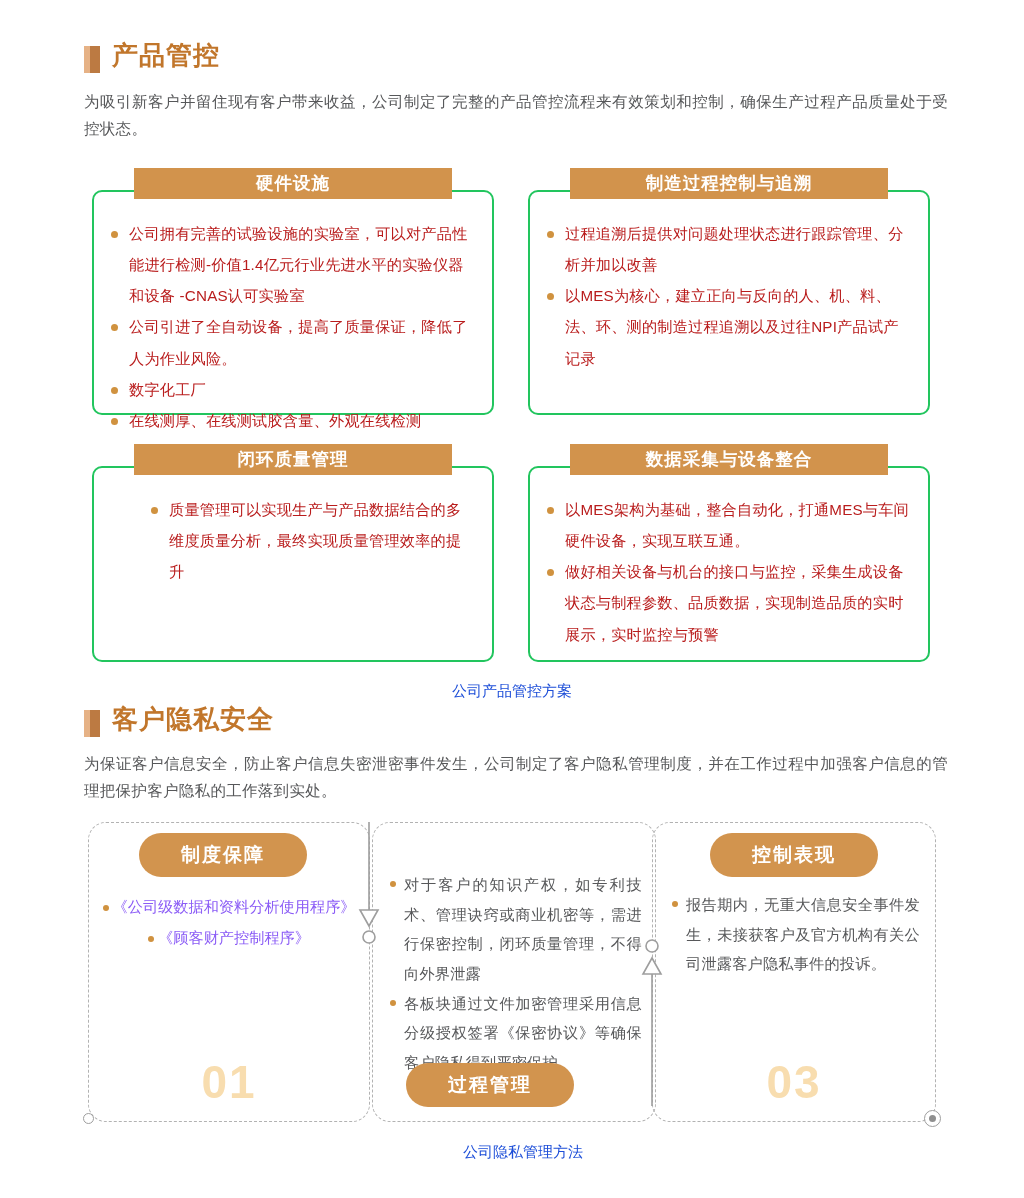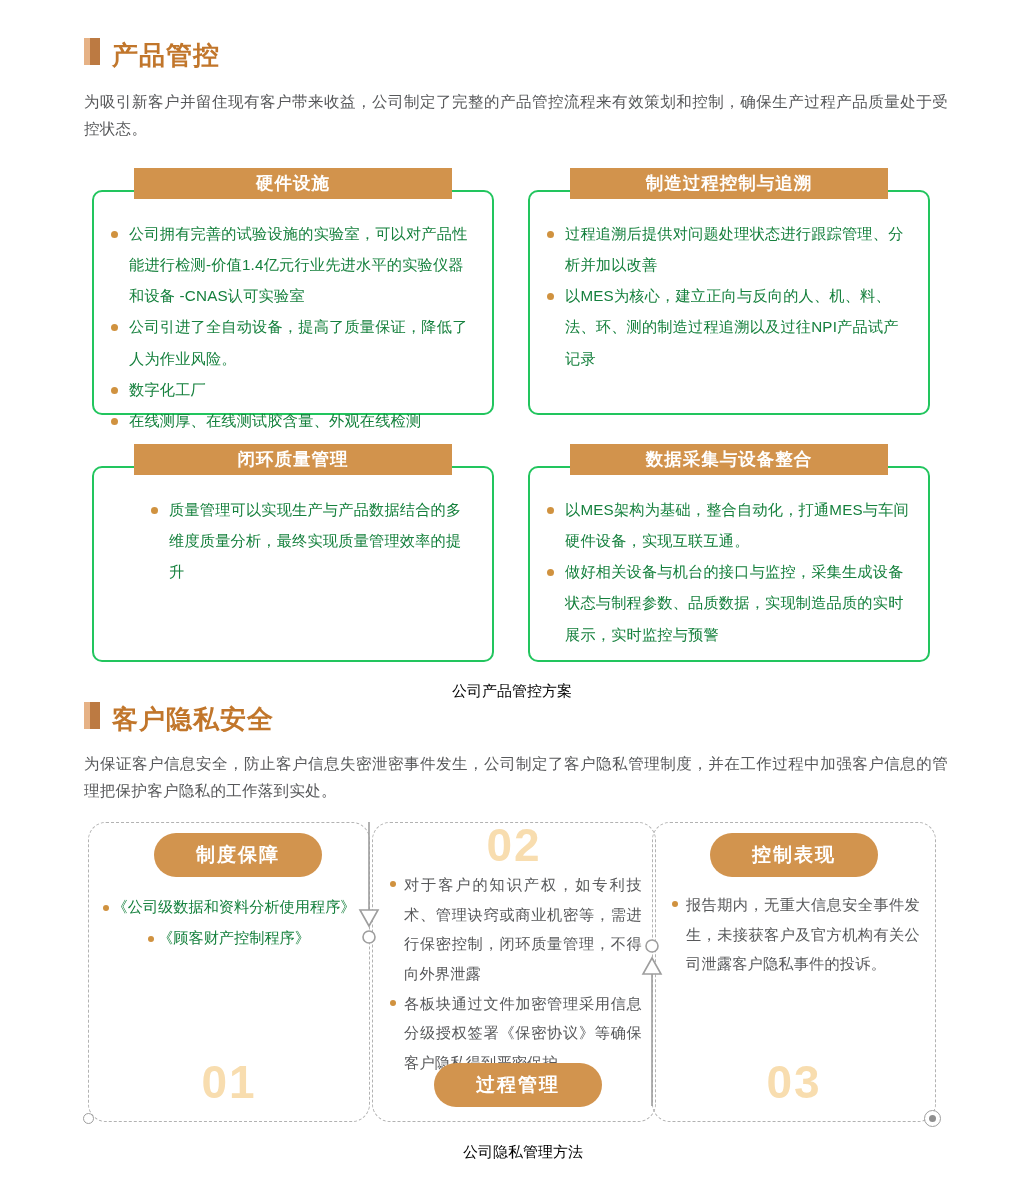--- a/index.html
+++ b/index.html
@@ -1,21 +1,21 @@
 <!DOCTYPE html>
 <html><head>
 <meta charset="utf-8">
 <style>
   html,body { margin:0; padding:0; background:#ffffff; }
   .page {
     position:relative; width:1024px; height:1198px; background:#ffffff;
     font-family:"Liberation Sans", sans-serif; overflow:hidden;
   }
   
-  .sec-header { position:absolute; display:flex; align-items:flex-start; }
+  .sec-header { position:absolute; display:flex; align-items:flex-end; }
   .bar-icon { display:flex; height:27px; margin-right:12px; }
   .bar-icon .b1 { width:6px; background:#E6B286; }
   .bar-icon .b2 { width:10px; background:#BC7A42; }
   .sec-title { font-size:26px; font-weight:bold; color:#C1762B; letter-spacing:1px; }
   
   .para {
     position:absolute; left:84px; width:864px; font-size:15.5px; line-height:1.75;
     color:#57585A; text-align:justify; letter-spacing:0.3px;
   }
   
@@ -25,47 +25,47 @@
   }
   .qbox-tab {
     position:absolute; top:-24px; left:50%; transform:translateX(-50%);
     width:318px; height:31px; background:#D2934C; color:#ffffff;
     font-weight:bold; font-size:17.5px; line-height:31px; text-align:center;
     letter-spacing:1px;
   }
   .qbox ul { list-style:none; margin:0; padding:26px 16px 8px 14px; }
   .qbox li {
     position:relative; padding-left:21px; font-size:15.2px; line-height:2.05;
-    color:#15803d; letter-spacing:0.2px;
+    color:#b91c1c; letter-spacing:0.2px;
   }
   .qbox li::before {
     content:""; position:absolute; left:3px; top:13px; width:7px; height:7px;
     border-radius:50%; background:#D0923F;
   }
   
-  .caption { position:absolute; left:0; width:1024px; text-align:center; color:#000000; font-size:15px; }
+  .caption { position:absolute; left:0; width:1024px; text-align:center; color:#1d4ed8; font-size:15px; }
   
   .step-col { position:absolute; border:1.6px dashed #B2B2B2; border-radius:18px; box-sizing:border-box; background:transparent; }
   .pill {
     position:absolute; height:44px; width:168px; background:#D2944E; color:#ffffff;
     border-radius:23px; font-size:19px; font-weight:bold; text-align:center;
     line-height:44px; letter-spacing:2px;
   }
   .big-num { position:absolute; width:284px; text-align:center; font-size:46px; font-weight:bold; color:#F8DDAF; letter-spacing:2px; }
   .step-list { position:absolute; list-style:none; margin:0; padding:0; }
   .step-list li {
     position:relative; padding-left:16px; font-size:15.2px; line-height:1.95;
     color:#57585A; letter-spacing:0.2px; text-align:justify;
   }
   .step-list li::before {
     content:""; position:absolute; left:2px; top:11px; width:6px; height:6px;
     border-radius:50%; background:#D0923F;
   }
   .center-lines { position:absolute; width:282px; }
-  .c-line { display:flex; justify-content:center; align-items:center; height:31px; font-size:15.2px; color:#15803d; }
+  .c-line { display:flex; justify-content:center; align-items:center; height:31px; font-size:15.2px; color:#8b5cf6; }
   .c-line .dot { width:6px; height:6px; border-radius:50%; background:#D0923F; margin-right:4px; flex:0 0 auto; }
   .connector { position:absolute; }
   .corner-circle { position:absolute; width:11px; height:11px; border:1.6px solid #9E9E9E; border-radius:50%; background:#fff; box-sizing:border-box; }
   .corner-dot-outer { position:absolute; width:17px; height:17px; border:1.6px solid #9E9E9E; border-radius:50%; background:#fff; box-sizing:border-box; display:flex; align-items:center; justify-content:center; }
   .corner-dot-inner { width:7px; height:7px; border-radius:50%; background:#8F8F8F; }
 </style>
 </head>
 <body>
 
 <div class="page">
@@ -119,40 +119,39 @@
     <span class="bar-icon">
         <span class="b1"></span>
         <span class="b2"></span>
       </span>
     <span class="sec-title">客户隐私安全</span>
   </div>
 
   <div class="para" style="top:750px;">为保证客户信息安全，防止客户信息失密泄密事件发生，公司制定了客户隐私管理制度，并在工作过程中加强客户信息的管理把保护客户隐私的工作落到实处。</div>
 
   <div class="step-col" style="left:88px; top:822px; width:282px; height:300px;"></div>
-  <div class="pill" style="left:154px; top:833px;">制度保障</div>
+  <div class="pill" style="left:139px; top:833px;">制度保障</div>
   <div class="center-lines" style="left:88px; top:892px;">
     <div class="c-line">
         <span class="dot"></span>
         <span>《公司级数据和资料分析使用程序》</span>
       </div>
     <div class="c-line">
         <span class="dot"></span>
         <span>《顾客财产控制程序》</span>
       </div>
   </div>
   <div class="big-num" style="left:87px; top:1055px;">01</div>
 
   <div class="step-col" style="left:372px; top:822px; width:284px; height:300px;"></div>
-  <div class="big-num" style="left:372px; top:818px;">02</div>
   <ul class="step-list" style="left:388px; top:870px; width:254px;">
     <li>对于客户的知识产权，如专利技术、管理诀窍或商业机密等，需进行保密控制，闭环质量管理，不得向外界泄露</li>
     <li>各板块通过文件加密管理采用信息分级授权签署《保密协议》等确保客户隐私得到严密保护</li>
   </ul>
-  <div class="pill" style="left:434px; top:1063px;">过程管理</div>
+  <div class="pill" style="left:406px; top:1063px;">过程管理</div>
 
   <div class="step-col" style="left:652px; top:822px; width:284px; height:300px;"></div>
   <div class="pill" style="left:710px; top:833px;">控制表现</div>
   <ul class="step-list" style="left:670px; top:890px; width:250px;">
     <li>报告期内，无重大信息安全事件发生，未接获客户及官方机构有关公司泄露客户隐私事件的投诉。</li>
   </ul>
   <div class="big-num" style="left:652px; top:1055px;">03</div>
 
   <svg class="connector" style="left:354px; top:822px;" width="30" height="130">
     <line x1="15" y1="0" x2="15" y2="88" stroke="#9E9E9E" stroke-width="1.6"></line>

